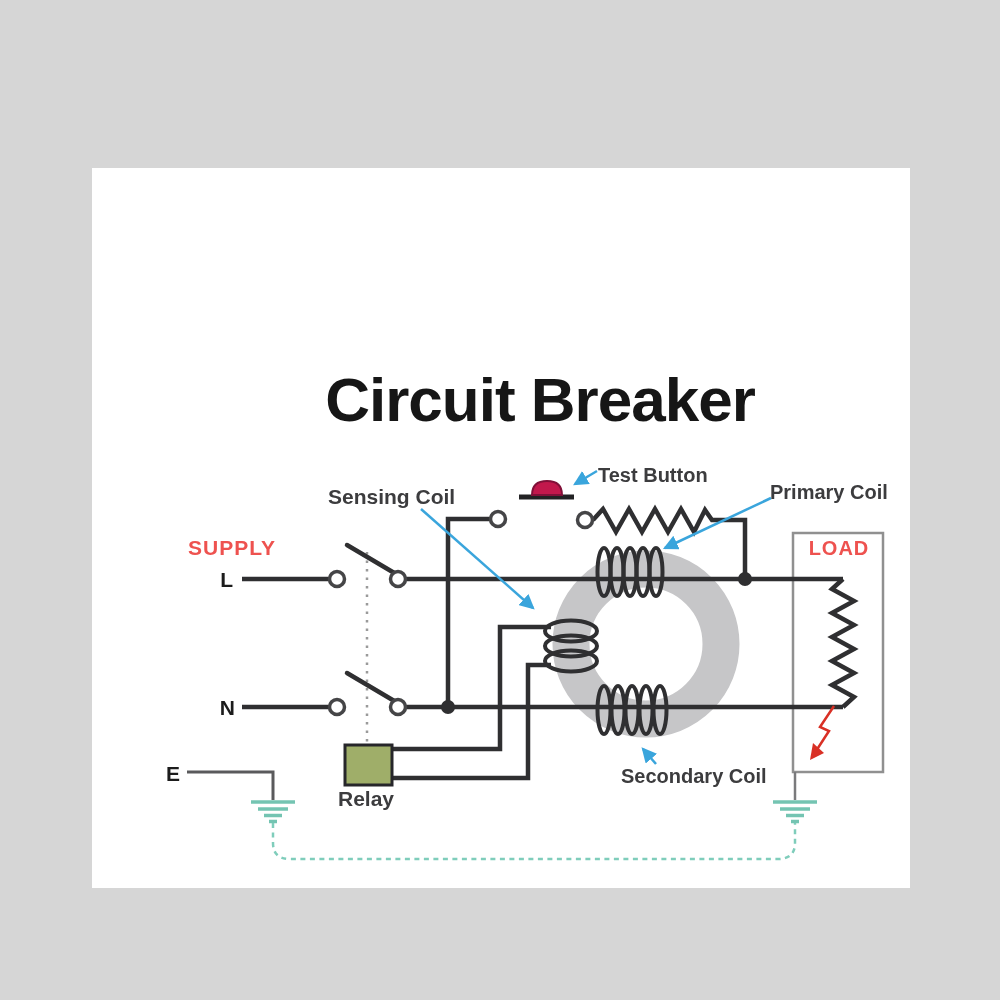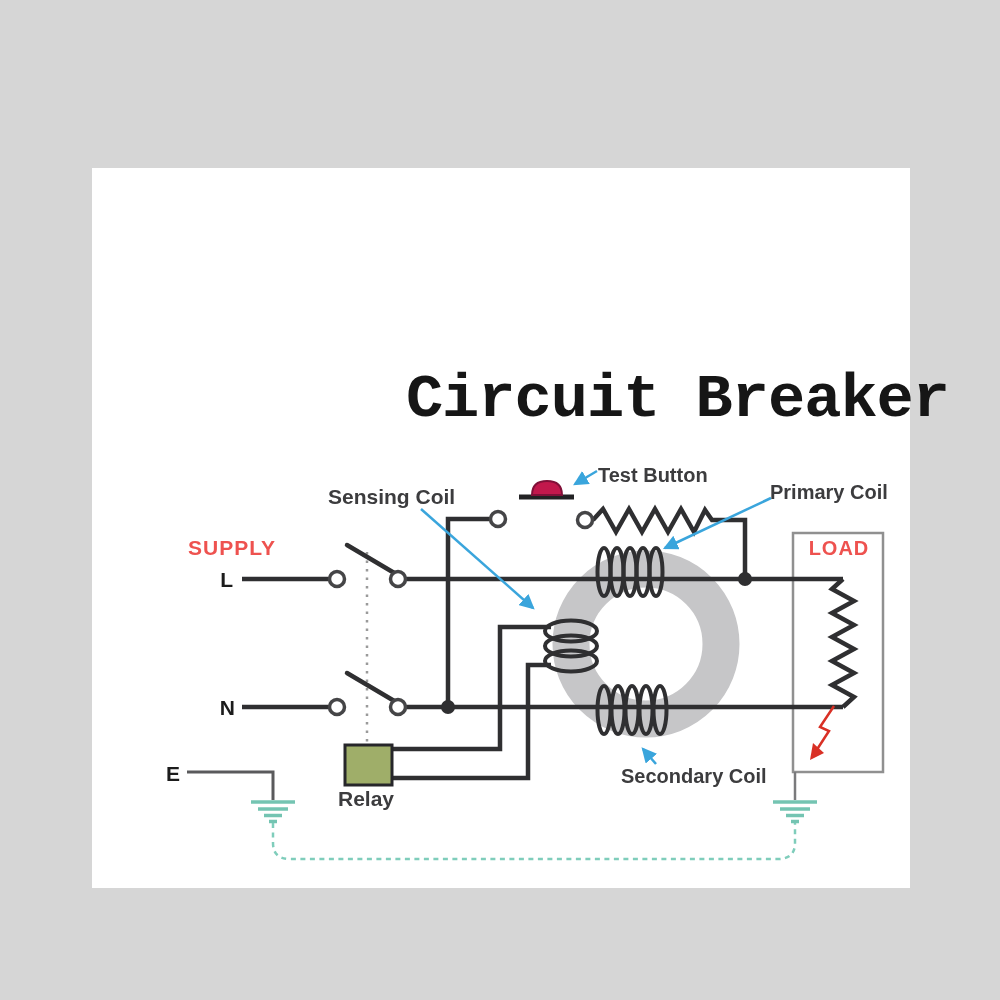--- a/index.html
+++ b/index.html
@@ -7,22 +7,22 @@
     width:1000px;height:1000px;position:relative;
     background:#d6d6d6;
     font-family:"Liberation Sans",sans-serif;
     overflow:hidden;
   }
   .card{
     position:absolute;left:92px;top:168px;width:818px;height:720px;
     background:#ffffff;
   }
   .title-line{
-    position:absolute;left:39px;width:818px;text-align:right;
-    font-family:Liberation Mono, monospace;font-weight:700;
+    position:absolute;left:39px;width:818px;text-align:center;
+    font-family:Liberation Sans, sans-serif;font-weight:700;
     font-size:62px;letter-spacing:-1px;color:#161616;white-space:nowrap;
   }
   #title1{top:196px;}
   #title2{top:304px;}
   svg.diagram{position:absolute;left:0;top:0;width:1000px;height:1000px;}
   .wire{stroke:#2f2f31;stroke-width:4.5;fill:none;}
   .thinwire{stroke:#5a5a5c;stroke-width:3;fill:none;}
   .coil{stroke:#2f2f31;stroke-width:4;fill:none;}
   .term{fill:#ffffff;stroke:#454547;stroke-width:3.5;}
   .dot{fill:#2f2f31;stroke:none;}

